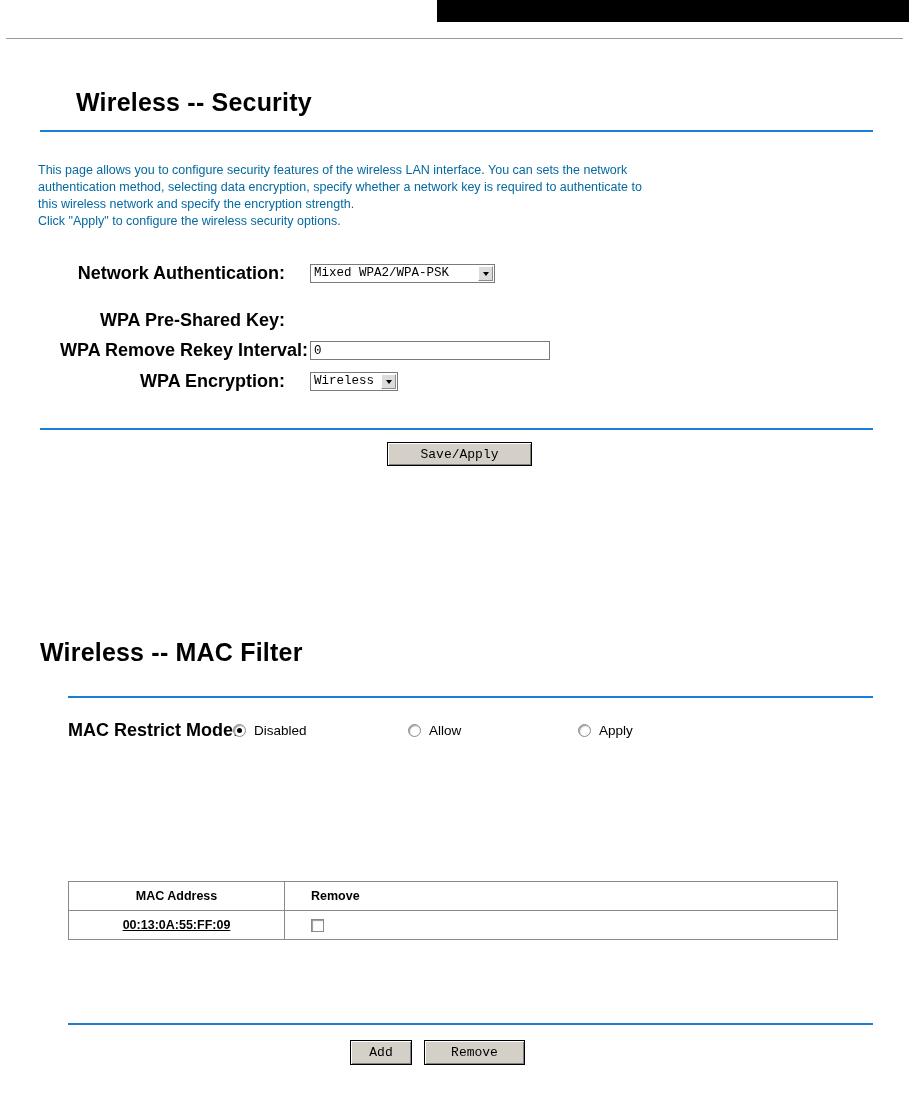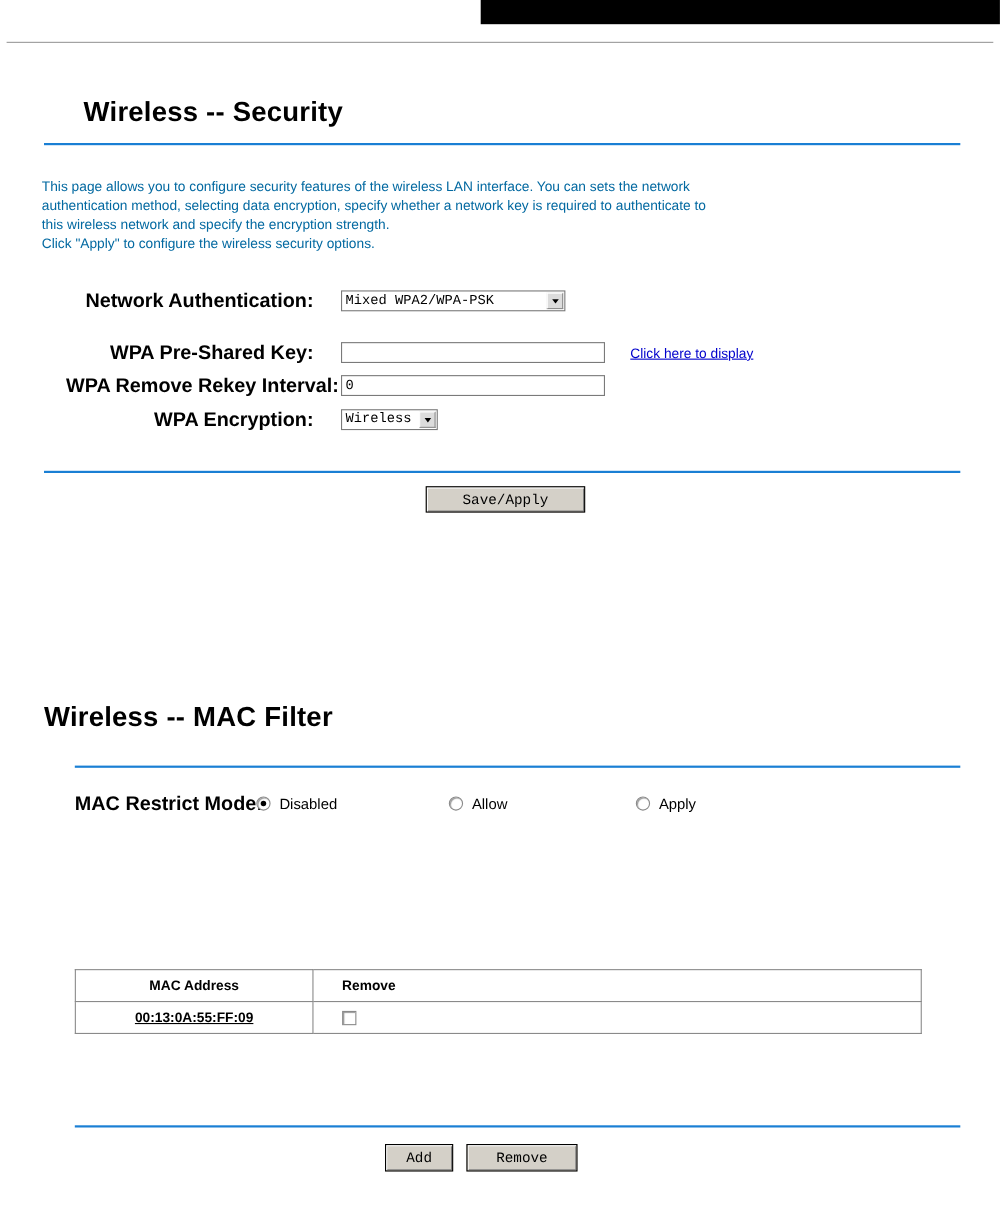--- a/index.html
+++ b/index.html
@@ -232,35 +232,31 @@
   <div class="intro-text" style="position:absolute; left:8px; top:102px; width:820px;">
     <div>This page allows you to configure security features of the wireless LAN interface. You can sets the network</div>
     <div>authentication method, selecting data encryption, specify whether a network key is required to authenticate to</div>
     <div>this wireless network and specify the encryption strength.</div>
     <div>Click "Apply" to configure the wireless security options.</div>
   </div>
 
   <div class="form-row" style="position:absolute; left:30px; top:203px; width:700px;">
     <div class="form-label" style="width:225px;">Network Authentication:</div>
     <div class="field-area" style="margin-left:25px;">
-      <div class="sel" style="width:204px;gap:23px;">
+      <div class="sel" style="width:185px;gap:23px;">
         <span class="sel-text">Mixed WPA2/WPA-PSK</span>
         <span class="arrow-box">
             <span class="caret"></span>
           </span>
       </div>
     </div>
   </div>
 
   <div class="form-row" style="position:absolute; left:30px; top:250px; width:760px;">
     <div class="form-label" style="width:225px;">WPA Pre-Shared Key:</div>
-    <div class="field-area" style="margin-left:25px;">
-      <input class="txt" type="text" style="width: 240px;" value="">
-      <span class="link" style="margin-left:23px;">Click here to display</span>
-    </div>
   </div>
 
   <div class="form-row" style="position:absolute; left:30px; top:280px; width:760px;">
     <div class="form-label" style="width:225px;">WPA Remove Rekey Interval:</div>
     <div class="field-area" style="margin-left:25px;">
       <input class="txt" type="text" style="width: 240px;" value="0">
     </div>
   </div>
 
   <div class="form-row" style="position:absolute; left:30px; top:311px; width:700px;">

